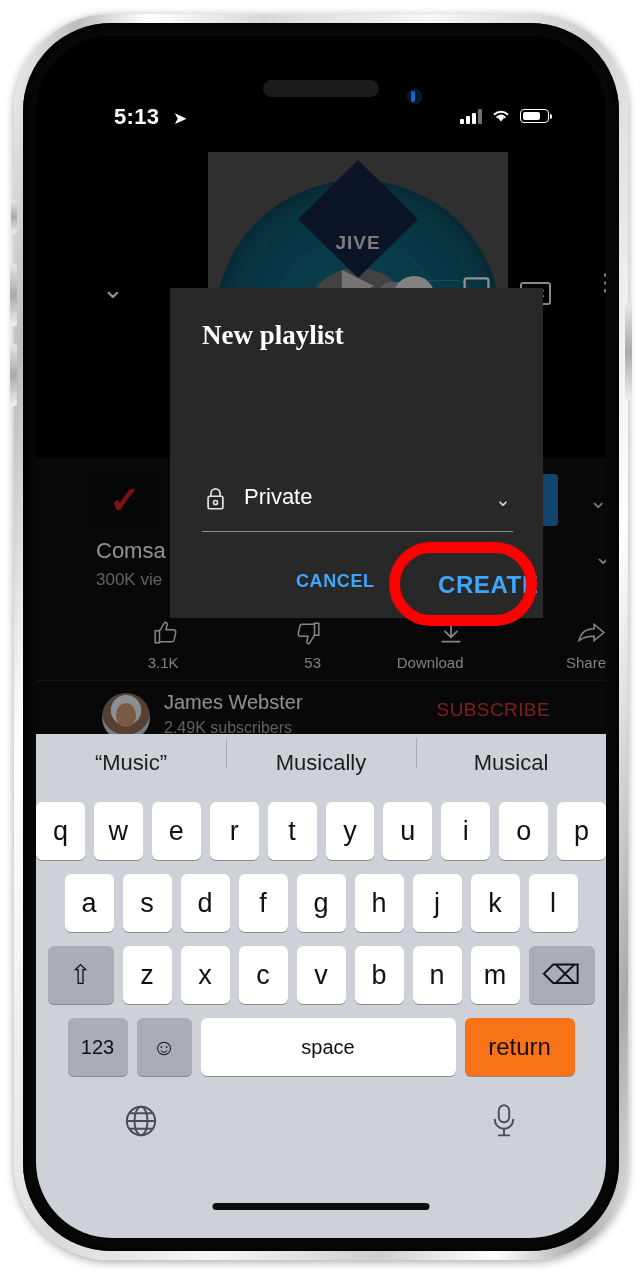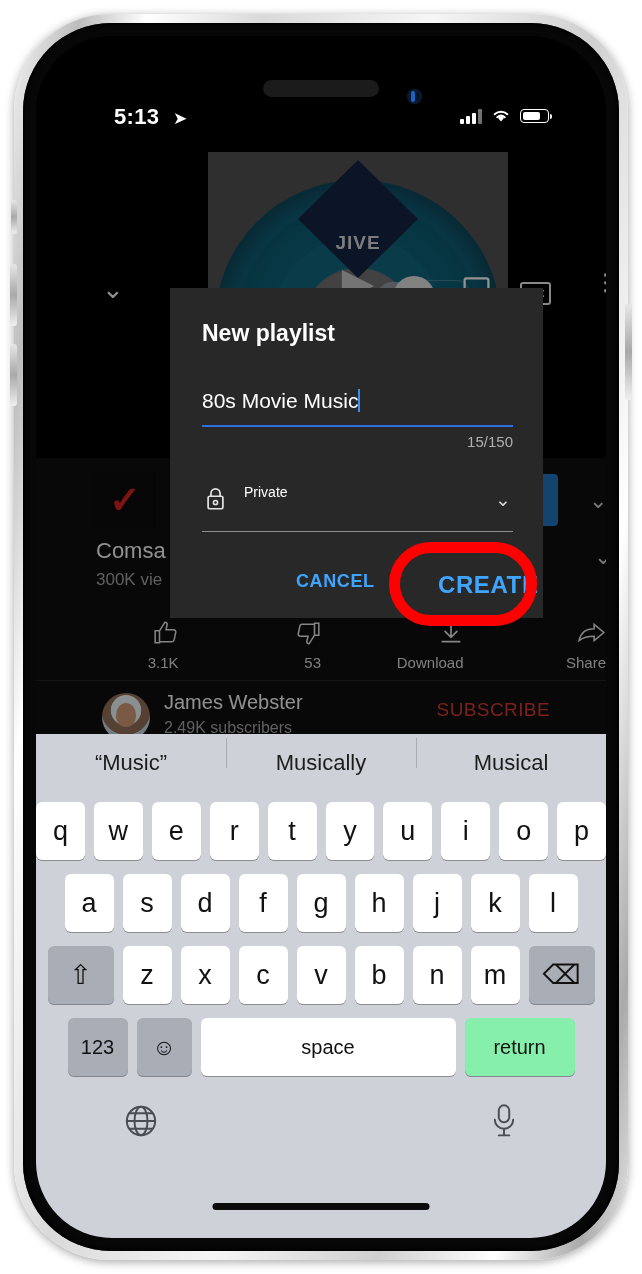--- a/index.html
+++ b/index.html
@@ -134,33 +134,33 @@
   #comments-label{ position:absolute; left:60px; top:4px; color:#cfcfcf; font-size:19px; }
   #comments-count{ position:absolute; left:172px; top:6px; color:#9c9c9c; font-size:18px; }
   #comments-sort{ position:absolute; right:58px; top:4px; color:#bdbdbd; font-size:15px;
     line-height:11px; text-align:center; }
 
   
   #scrim{ position:absolute; left:0; right:0; top:108px; bottom:0;
     background:rgba(0,0,0,.38); }
   #dialog{ position:absolute; left:134px; top:252px; width:373px; height:330px;
     background:#282828; }
-  #dialog-title{ position:absolute; left:32px; top:32px; color:#fff; font-size:23px;
-    font-weight:bold; }
+  #dialog-title{ position:absolute; left:32px; top:32px; color:#fff; font-size:27px;
+    font-weight:bold;font-family:Liberation Serif, serif; }
   #name-input-wrap{ position:absolute; left:32px; top:101px; width:311px; }
   #name-input{ color:#fff; font-size:21px; height:30px; white-space:nowrap; }
   #caret{ display:inline-block; width:2px; height:23px; background:#3e8cf0;
     vertical-align:-4px; }
   #name-underline{ position:absolute; left:0; top:36px; width:311px; height:2px;
     background:#2f6fd8; }
   #char-counter{ position:absolute; right:0; top:44px; color:#b0b0b0; font-size:15px; }
 
   #privacy-row{ position:absolute; left:32px; top:192px; width:311px; height:52px; }
   #lock-icon{ position:absolute; left:2px; top:6px; color:#e3e3e3; }
-  #privacy-label{ position:absolute; left:42px; top:4px; color:#fff; font-size:14px; }
+  #privacy-label{ position:absolute; left:42px; top:4px; color:#fff; font-size:22px; }
   #privacy-chevron{ position:absolute; right:2px; top:8px; color:#d6d6d6; font-size:19px; }
   #privacy-underline{ position:absolute; left:0; top:51px; width:311px; height:1px;
     background:#8d8d8d; }
 
   #cancel-btn{ position:absolute; left:260px; top:535px; color:#3ea6ff; font-size:18px;
     font-weight:bold; letter-spacing:.6px;text-align:right; }
   #create-btn{ position:absolute; left:402px; top:535px; color:#3ea6ff; font-size:24px;
     font-weight:bold; letter-spacing:.6px; }
   #highlight-oval{ position:absolute; left:353px; top:506px; width:148px; height:84px;
     border:11px solid #ff0000; border-radius:42px; }
@@ -177,21 +177,21 @@
   .key-row{ position:absolute; left:0; right:0; display:flex; justify-content:center;
     gap:9px; }
   #row1{ top:68px; } #row2{ top:140px; } #row3{ top:212px; } #row4{ top:284px; }
   .key{ width:49px; height:58px; background:#fff; border-radius:6px;
     box-shadow:0 1px 0 #8b8d91; display:flex; align-items:center; justify-content:center;
     font-size:27px; color:#111; }
   .key.wide{ width:66px; background:#a9adb5; box-shadow:0 1px 0 #83868c; }
   .key.num{ width:60px; background:#a9adb5; box-shadow:0 1px 0 #83868c; font-size:20px; }
   .key.emoji{ width:55px; background:#a9adb5; box-shadow:0 1px 0 #83868c; font-size:23px; }
   .key.space{ width:255px; font-size:20px; }
-  .key.return{ width:110px; background:#86efac; box-shadow:0 1px 0 #83868c; font-size:20px; }
+  .key.return{ width:110px; background:#f97316; box-shadow:0 1px 0 #83868c; font-size:24px; }
   #row2{ padding:0; }
   #kb-bottom{ position:absolute; left:0; right:0; top:362px; height:70px; }
   #globe-key{ position:absolute; left:88px; top:8px; color:#4a4d52; }
   #mic-key{ position:absolute; right:88px; top:8px; color:#4a4d52; }
   #home-indicator{ position:absolute; left:50%; transform:translateX(-50%); bottom:28px;
     width:217px; height:7px; border-radius:4px; background:#0b0b0b; }
 </style>
 </head>
 <body>
 
@@ -313,25 +313,20 @@
           <div id="comments-count">340</div>
           <div id="comments-sort">⇅</div>
         </div>
       </div>
 
       <div id="scrim"></div>
 
       <div id="dialog">
         <div id="dialog-title">New playlist</div>
 
-        <div id="name-input-wrap">
-          <div id="name-input"><span>80s Movie Music</span><span id="caret"></span></div>
-          <div id="name-underline"></div>
-          <div id="char-counter">15/150</div>
-        </div>
 
         <div id="privacy-row">
           <span id="lock-icon">
             <svg width="23" height="25" viewBox="0 0 20 22">
               <path d="M6 9V6.5a4 4 0 0 1 8 0V9" fill="none" stroke="#e3e3e3" stroke-width="1.5"></path>
               <rect x="3.5" y="9" width="13" height="11" rx="1.5" fill="none" stroke="#e3e3e3" stroke-width="1.5"></rect>
               <circle cx="10" cy="14.5" r="1.8" fill="none" stroke="#e3e3e3" stroke-width="1.4"></circle>
             </svg>
           </span>
           <div id="privacy-label">Private</div>

